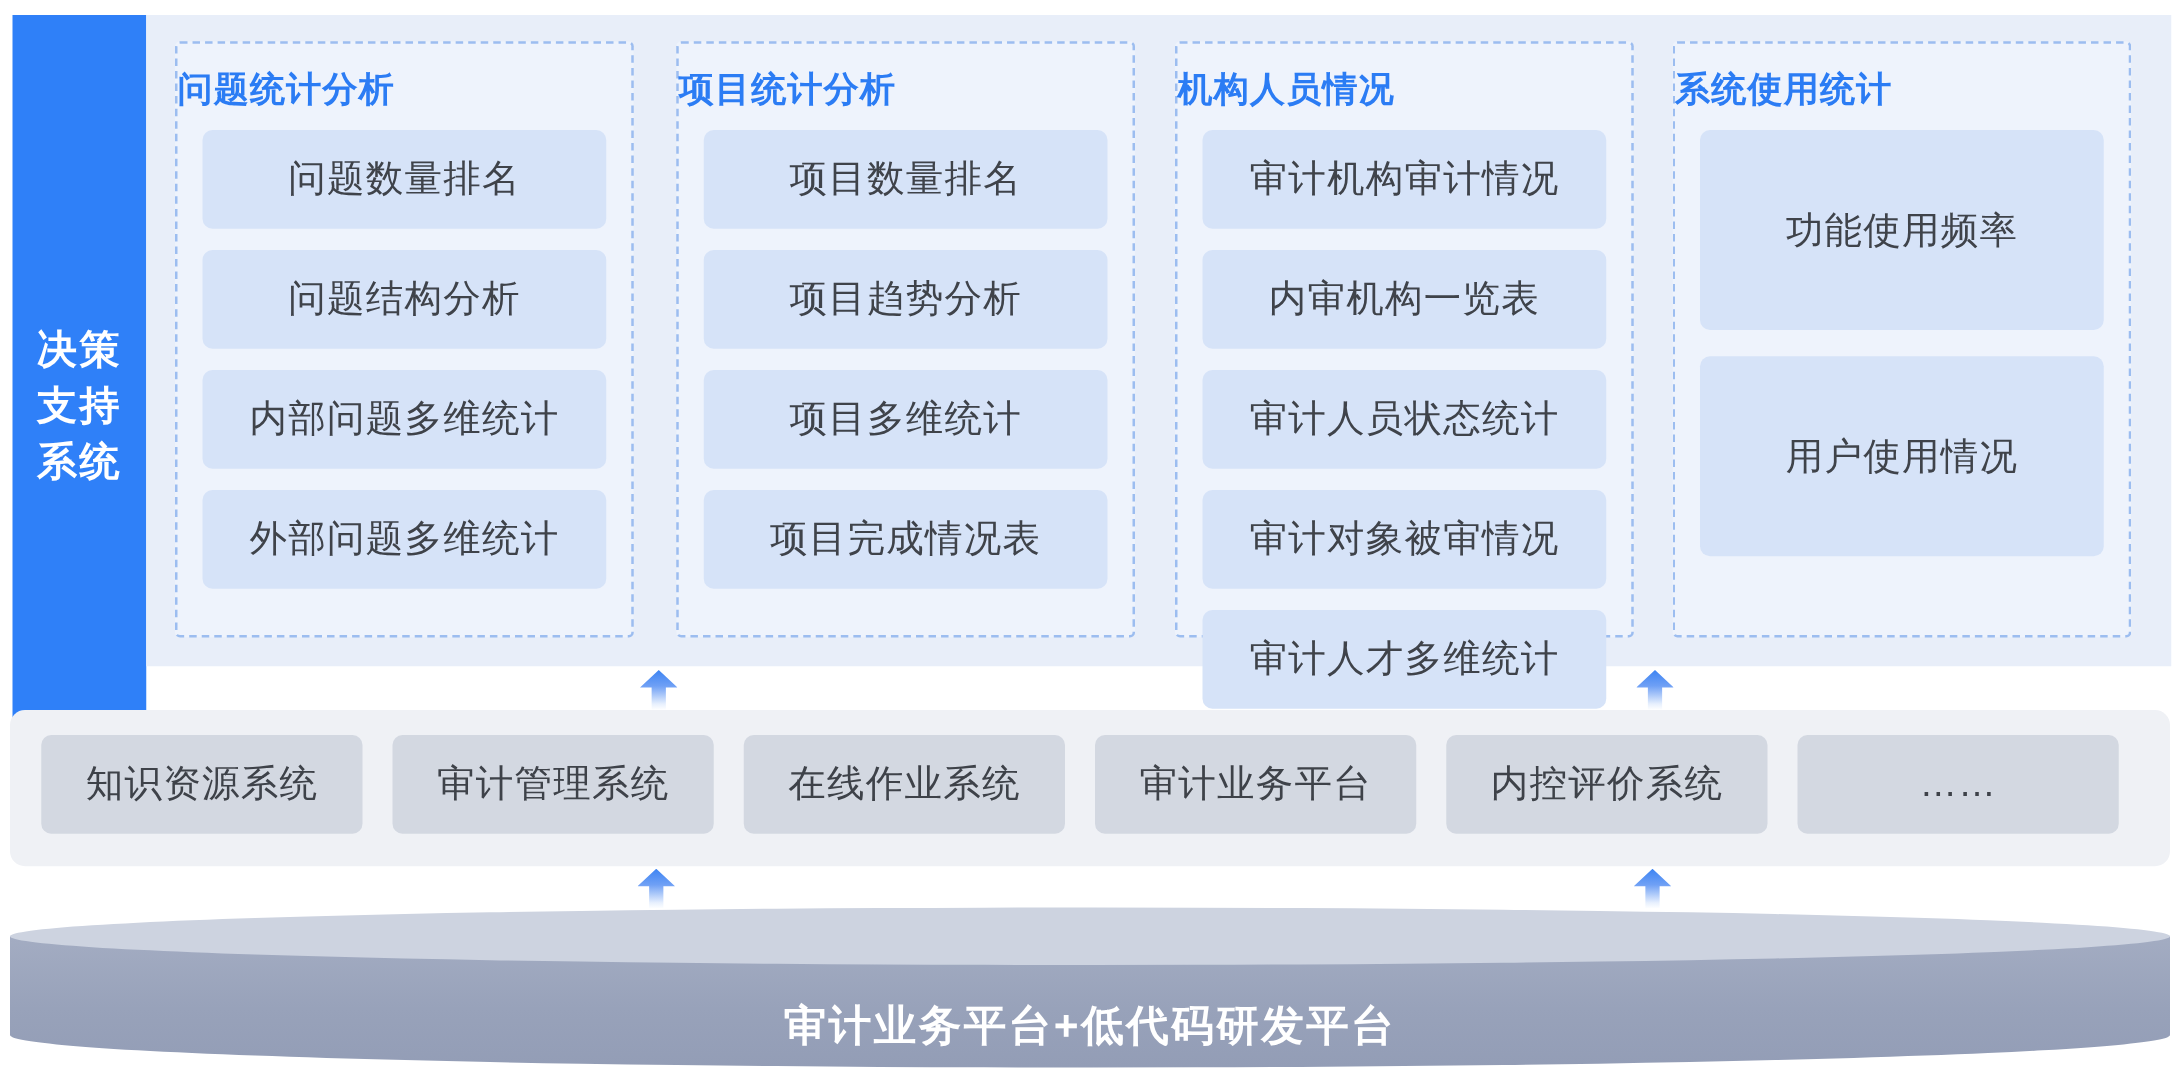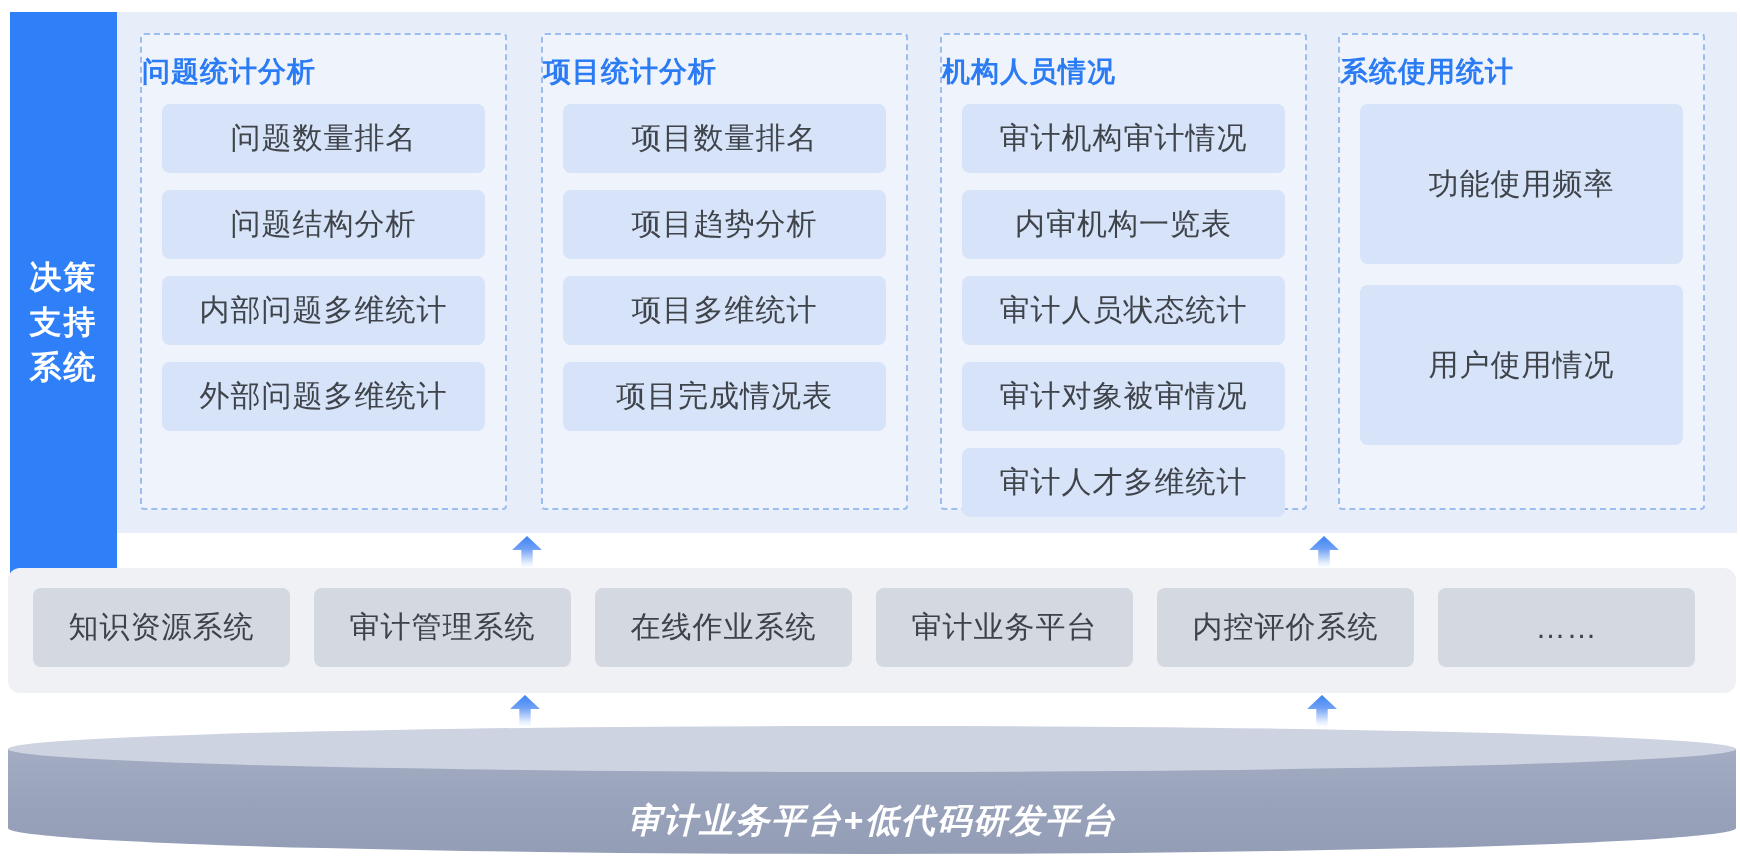--- a/index.html
+++ b/index.html
@@ -1,31 +1,31 @@
 <!DOCTYPE html>
 <html><head>
 <meta charset="utf-8">
 <style>
   html,body{margin:0;padding:0;background:#ffffff;}
   .canvas{position:relative;width:1740px;height:860px;background:#ffffff;overflow:hidden;
           font-family:"Liberation Sans",sans-serif;}
 
   
   .sidebar{position:absolute;left:10px;top:12px;width:107px;height:625px;background:#2f80f8;
-           display:flex;flex-direction:column;justify-content:center;align-items:center;font-family:Liberation Mono, monospace;}
+           display:flex;flex-direction:column;justify-content:center;align-items:center;}
   .sidebar div{color:#ffffff;font-weight:bold;font-size:32px;line-height:45px;letter-spacing:2px;}
 
   
   .main-area{position:absolute;left:117px;top:12px;width:1620px;height:521px;background:#e8eef9;}
 
   .column{position:absolute;top:21px;width:367px;height:477px;box-sizing:border-box;
           border:2px dashed #9cbdf0;border-radius:4px;background:#eef3fc;}
   .col-header{margin-top:18px;text-align:left;font-size:28px;font-weight:bold;color:#2b7cf4;letter-spacing:1px;}
   .col-items{position:absolute;top:69px;left:20px;right:20px;}
-  .item{height:69px;margin-bottom:17px;background:#d6e3f8;border-radius:8px;
+  .item{height:79px;margin-bottom:17px;background:#d6e3f8;border-radius:8px;
         display:flex;align-items:center;justify-content:center;
         font-size:30px;color:#3f434a;letter-spacing:1px;}
   .column.tall .item{height:160px;margin-bottom:21px;}
 
   
   .arrow{position:absolute;width:30px;height:32px;
          background:linear-gradient(180deg,#3d84f3 0%,#6fa0f5 40%,rgba(159,194,248,0.25) 85%,rgba(255,255,255,0) 100%);
          clip-path:polygon(50% 0,100% 44%,69% 44%,69% 100%,31% 100%,31% 44%,0 44%);}
   .arrow.u1{left:512px;top:536px;} .arrow.u2{left:1309px;top:536px;}
   .arrow.l1{left:510px;top:695px;} .arrow.l2{left:1307px;top:695px;}
@@ -36,21 +36,21 @@
            display:flex;align-items:center;justify-content:center;
            font-size:30px;color:#3e4249;letter-spacing:1px;}
 
   
   .platform{position:absolute;left:8px;top:726px;width:1728px;height:128px;}
   .platform-body{position:absolute;top:23px;left:0;right:0;bottom:0;
                  background:linear-gradient(180deg,#a3acc2 0%,#98a2ba 55%,#939db6 100%);
                  border-radius:0 0 50% 50% / 0 0 26px 26px;}
   .platform-top{position:absolute;top:0;left:0;right:0;height:46px;background:#cdd3e0;border-radius:50%;}
   .platform-label{position:absolute;top:72px;left:0;right:0;text-align:center;
-                  color:#ffffff;font-weight:bold;font-size:34px;letter-spacing:2px;font-style:italic;}
+                  color:#ffffff;font-weight:bold;font-size:34px;letter-spacing:2px;}
 </style>
 </head>
 <body>
 
 <div class="canvas">
 
   <div class="sidebar">
       <div>决策</div>
       <div>支持</div>
       <div>系统</div>

